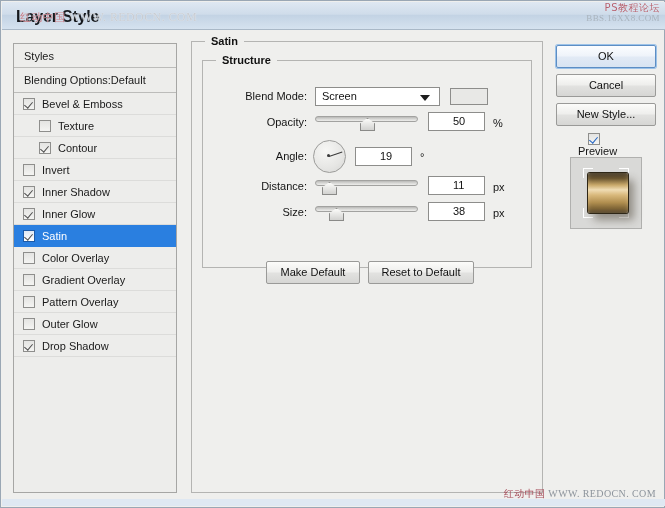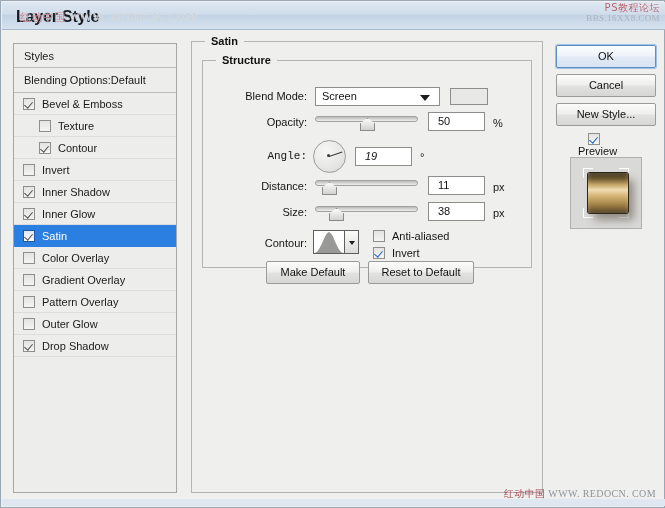--- a/index.html
+++ b/index.html
@@ -259,21 +259,21 @@
   .num-input {
     position: absolute;
     height: 19px;
     width: 57px;
     box-sizing: border-box;
     border: 1px solid #8d8d8b;
     background: #ffffff;
     font-size: 11px;
     color: #111111;
     line-height: 17px;
-    padding-left: 9px;
+    padding-left: 24px;
   }
   .unit {
     position: absolute;
     font-size: 11px;
     color: #141414;
     top: 4px;
   }
 
   
   .slider {
@@ -540,27 +540,27 @@
           <div class="thumb" style="left: 45px;"></div>
         </div>
         <div class="num-input" style="left:225px; top:-1px;">
           <span>50</span>
         </div>
         <span class="unit" style="left:290px;">%</span>
       </div>
 
       <div class="field-row" style="top:78px; height:34px;">
         <div class="lbl-col" style="height:34px;">
-            <span class="field-label" style="top:11px;font-family:Liberation Mono, monospace;">Angle:</span>
+            <span class="field-label" style="top:11px;">Angle:</span>
           </div>
         <div class="dial" id="angle-dial" style="left:110px; top:1px;">
           <div class="needle" id="angle-needle" style="transform: rotate(-19deg);"></div>
           <div class="hub"></div>
         </div>
-        <div class="num-input" style="left:152px; top:8px;font-style:italic;">
+        <div class="num-input" style="left:152px; top:8px;">
           <span>19</span>
         </div>
         <span class="unit" style="left:217px; top:12px;">°</span>
       </div>
 
       <div class="field-row" style="top:116px;">
         <div class="lbl-col">
             <span class="field-label">Distance:</span>
           </div>
         <div class="slider" id="distance-slider" style="left:112px; top:0px;">
@@ -580,40 +580,20 @@
         <div class="slider" id="size-slider" style="left:112px; top:0px;">
           <div class="groove"></div>
           <div class="thumb" style="left: 14px;"></div>
         </div>
         <div class="num-input" style="left:225px; top:-1px;">
           <span>38</span>
         </div>
         <span class="unit" style="left:290px;">px</span>
       </div>
 
-      <div class="field-row" style="top:168px; height:28px;">
-        <div class="lbl-col" style="height:28px;">
-            <span class="field-label" style="top:8px;">Contour:</span>
-          </div>
-        <div class="contour-box" style="left:110px; top:1px;">
-          <svg class="curve" viewBox="0 0 30 22" preserveAspectRatio="none">
-            <path d="M0,22 C7,22 10,2 15,1 C20,2 23,22 30,22 Z" fill="#999997"></path>
-          </svg>
-        </div>
-        <div class="contour-drop" style="left:142px; top:1px;"></div>
-
-        <div class="opt-row" style="left:170px; top:1px;">
-          <span class="cb" id="cb-anti"></span>
-          <span class="opt-label">Anti-aliased</span>
-        </div>
-        <div class="opt-row" style="left:170px; top:18px;">
-          <span class="cb on blue" id="cb-invert"></span>
-          <span class="opt-label">Invert</span>
-        </div>
-      </div>
     </div>
 
     <div class="btn" style="left:74px; top:219px; width:94px;">Make Default</div>
     <div class="btn" style="left:176px; top:219px; width:106px;">Reset to Default</div>
   </div>
 
   <div id="right-col">
     <div class="btn primary" style="left:3px; top:4px; width:100px;text-align:center;">OK</div>
     <div class="btn" style="left:3px; top:33px; width:100px;">Cancel</div>
     <div class="btn" style="left:3px; top:62px; width:100px;">New Style...</div>

